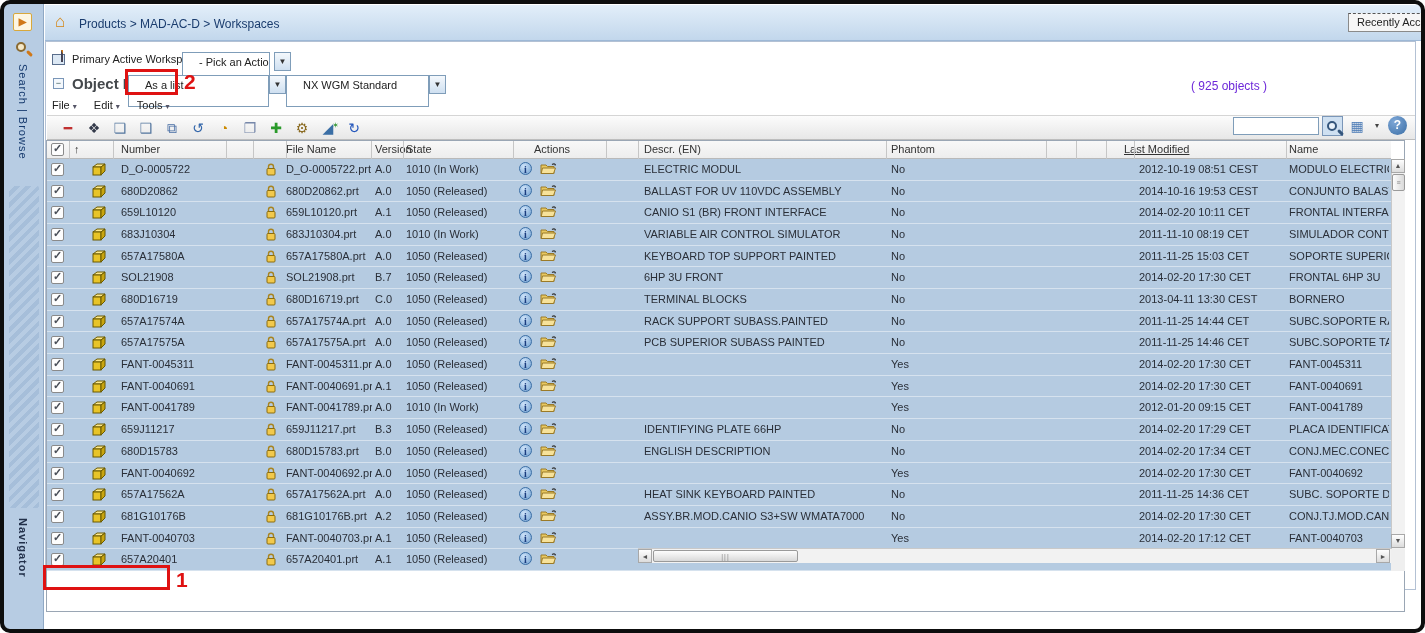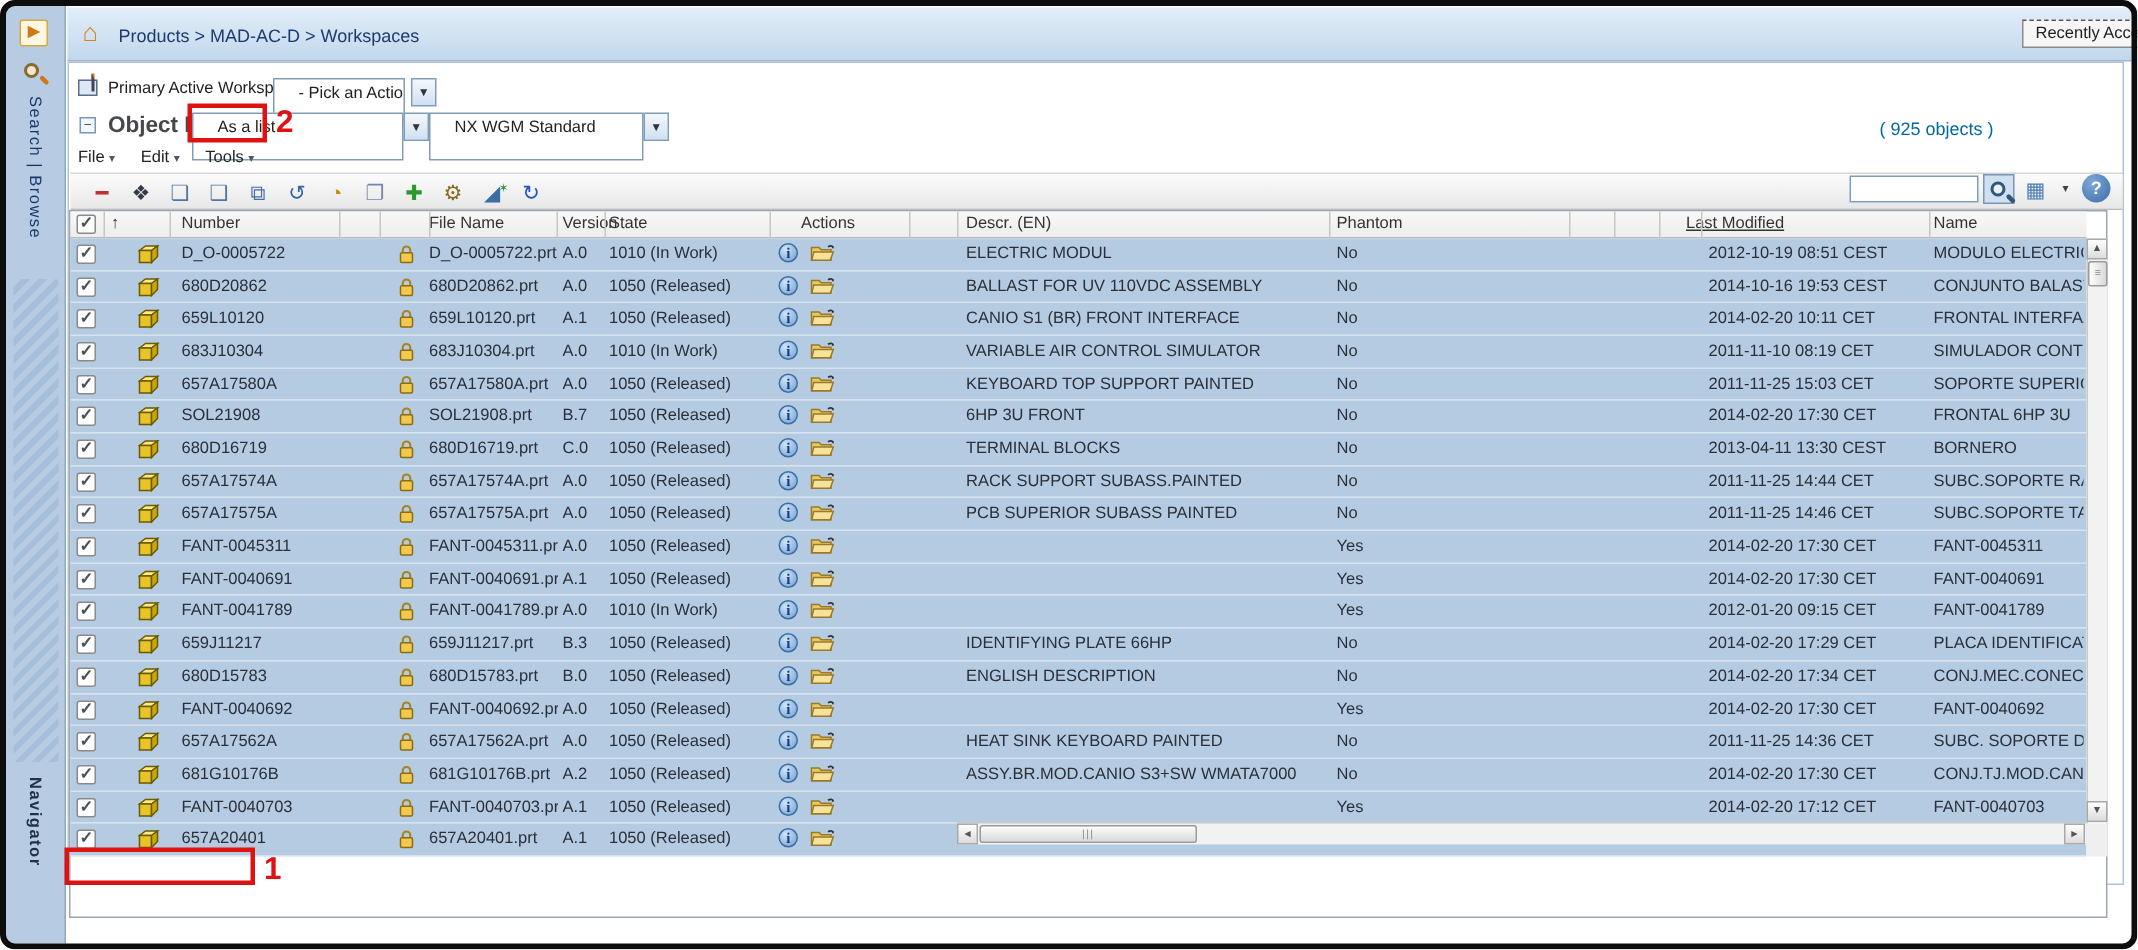--- a/index.html
+++ b/index.html
@@ -29,21 +29,21 @@
   .panel{position:absolute;left:45px;top:41px;width:1371px;height:549px;background:#fff;border:1px solid #b3c1d4;z-index:3;}
   
   .ws-row{position:absolute;left:6px;top:11px;height:20px;font-size:11px;color:#222;}
   .ws-icon{display:inline-block;width:13px;height:11px;border:1px solid #5a6e8c;background:#dce8f4;position:relative;vertical-align:-2px;margin-right:4px;}
   .ws-icon::after{content:"";position:absolute;left:8px;top:-5px;border-left:2px solid #445;border-top:4px solid #d07818;width:0;height:8px;}
   .combo{position:absolute;height:32px;background:#fff;border:1px solid #7f9db9;font-size:11px;color:#222;padding:3px 4px 0 16px;white-space:nowrap;overflow:hidden;cursor:pointer;}
   .combo-arrow{position:absolute;width:17px;height:19px;background:linear-gradient(#f4f8fc,#cfe0f1);border:1px solid #7f9db9;color:#333;font-size:8px;text-align:center;line-height:18px;cursor:pointer;}
   .ol-row{position:absolute;left:6px;top:31px;height:24px;}
   .collapse-box{position:absolute;left:1px;top:5px;width:11px;height:11px;border:1px solid #7a96b8;background:#f4f8fc;color:#355;font-size:9px;line-height:9px;text-align:center;cursor:pointer;}
   .ol-title{position:absolute;left:20px;top:2px;font-size:15px;font-weight:bold;color:#44484c;white-space:nowrap;}
-  .objects-count{position:absolute;left:1145px;top:37px;width:200px;text-align:center;font-size:12px;color:#0369a1;white-space:nowrap;}
+  .objects-count{position:absolute;left:1145px;top:37px;width:200px;text-align:left;font-size:12px;color:#6d28d9;white-space:nowrap;}
   .menubar{position:absolute;left:6px;top:57px;height:17px;font-size:11px;color:#222;}
   .menu-item{display:inline-block;margin-right:14px;cursor:pointer;}
   .menu-item .caret{font-size:8px;color:#556;margin-left:3px;}
 
   
   .toolbar{position:absolute;left:1px;top:73px;width:1368px;height:25px;background:linear-gradient(#fcfcfc,#e7e7e7);border-top:1px solid #d5d5d5;border-bottom:1px solid #bdbdbd;}
   .tb-icons{position:absolute;left:8px;top:2px;}
   .tb-icon{display:inline-block;width:26px;height:20px;text-align:center;font-size:14px;line-height:20px;cursor:pointer;position:relative;}
   .tb-icon .ovl{position:absolute;right:2px;top:-2px;font-size:8px;}
   .tb-search{position:absolute;right:96px;top:1px;width:86px;height:18px;border:1px solid #7f9db9;font-size:11px;padding:0 3px;}

